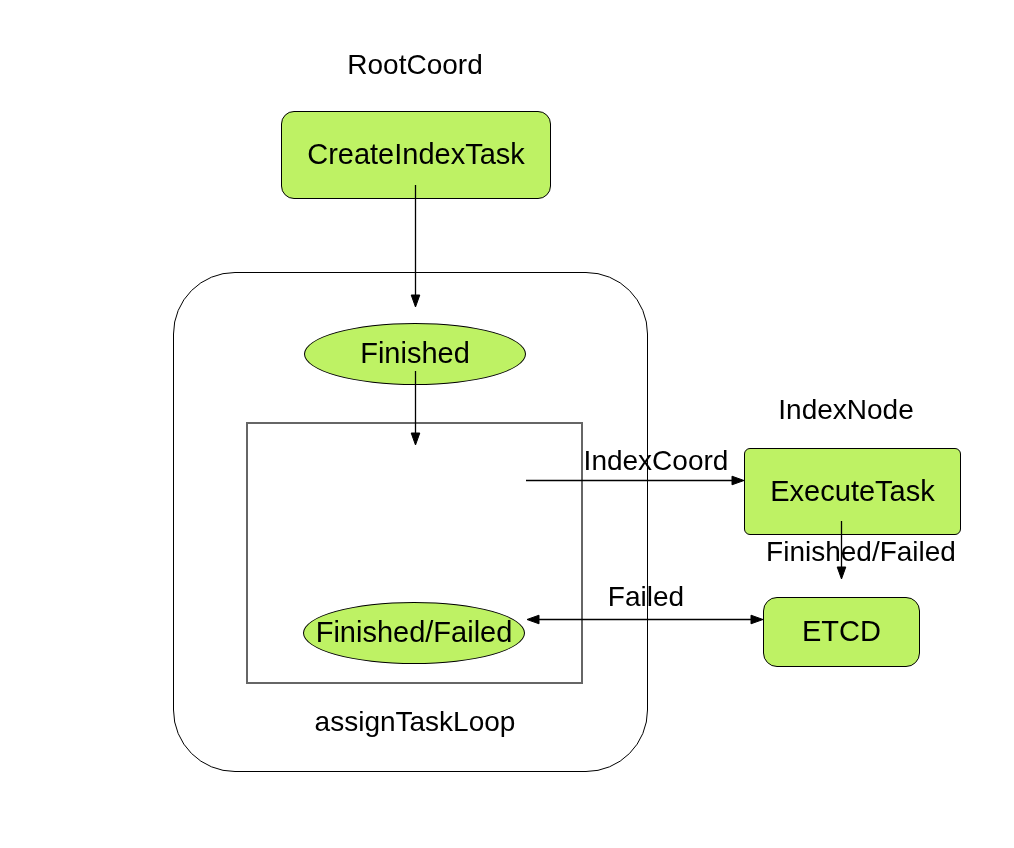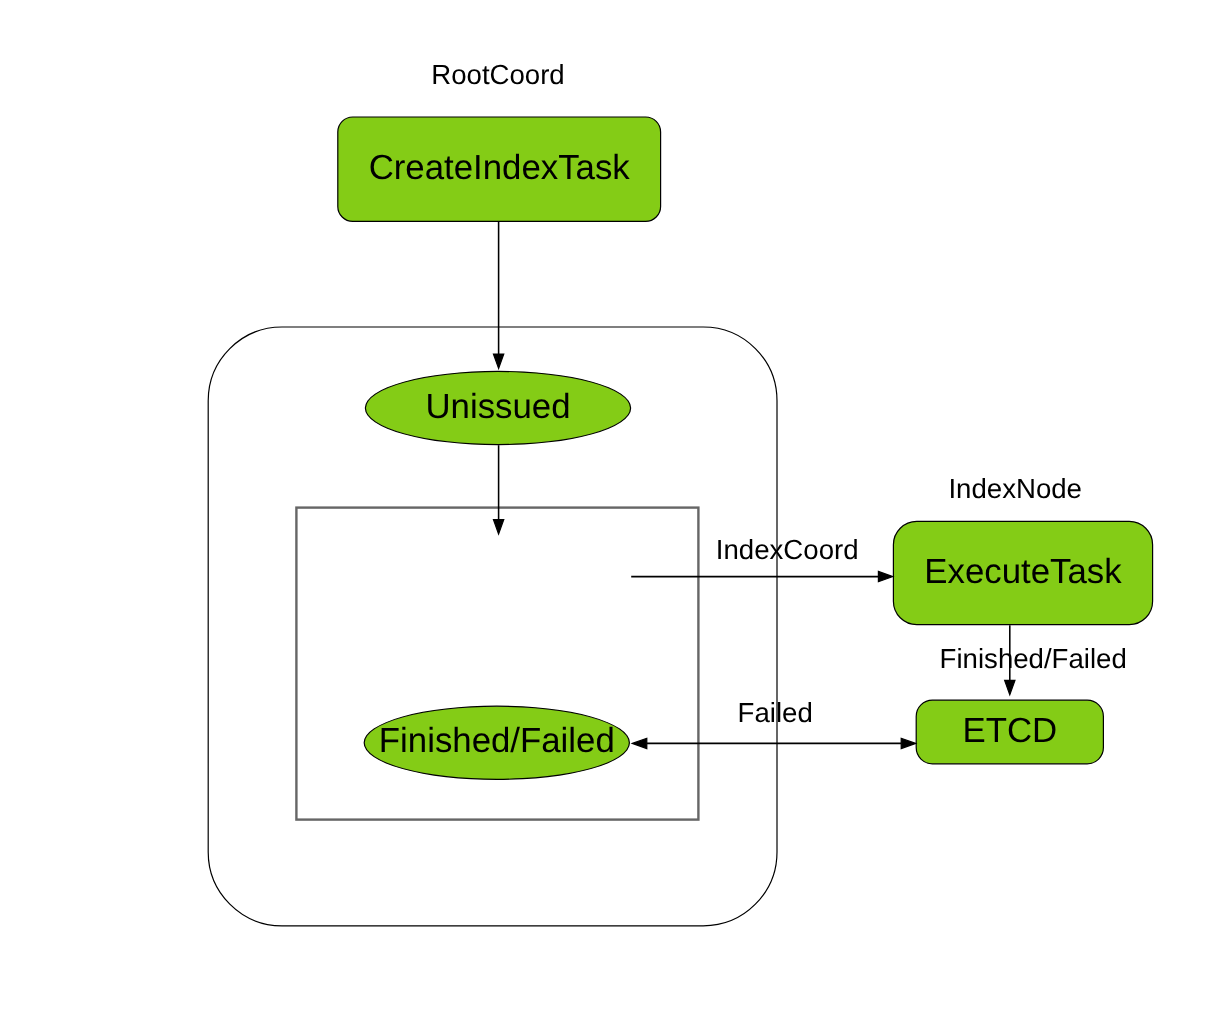--- a/index.html
+++ b/index.html
@@ -16,25 +16,26 @@
     color: #000000;
     overflow: hidden;
   }
   .node {
     position: absolute;
     box-sizing: border-box;
     display: flex;
     align-items: center;
     justify-content: center;
     text-align: center;
-    background: #84cc16;
+    background: #bef264;
     border: 1px solid #000000;
     font-size: 29px;
     line-height: 1.1;
     white-space: nowrap;
+    margin-top: 14px;
   }
   .rounded-box {
     border-radius: 13px;
   }
   .ellipse {
     border-radius: 50%;
   }
   .container-rounded {
     position: absolute;
     box-sizing: border-box;
@@ -43,21 +44,21 @@
     background: transparent;
   }
   .inner-rect {
     position: absolute;
     box-sizing: border-box;
     border: 2px solid #666666;
     background: transparent;
   }
   .lbl {
     position: absolute;
-    font-size: 23px;
+    font-size: 28px;
     line-height: 1.1;
     text-align: center;
     white-space: nowrap;
   }
   #edges {
     position: absolute;
     left: 0;
     top: 0;
     pointer-events: none;
   }
@@ -79,31 +80,32 @@
 
   <div class="lbl" style="left:265px; top:50px; width:300px;">RootCoord</div>
 
   <div class="node rounded-box" style="left:281px; top:97px; width:270px; height:88px;">CreateIndexTask</div>
 
   <div class="container-rounded" style="left:173px; top:272px; width:475px; height:500px;"></div>
 
 
   <div class="inner-rect" style="left:246px; top:422px; width:337px; height:262px;"></div>
 
+  <div class="lbl" style="left:265px; top:707px; width:300px;">assignTaskLoop</div>
 
-  <div class="node ellipse" style="left:304px; top:309px; width:222px; height:62px;">Unissued</div>
+  <div class="node ellipse" style="left:304px; top:309px; width:222px; height:62px;">Finished</div>
 
 
   <div class="node ellipse" style="left:303px; top:588px; width:222px; height:62px;">Finished/Failed</div>
 
   <div class="lbl" style="left:696px; top:395px; width:300px;">IndexNode</div>
 
-  <div class="node rounded-box" style="left:744px; top:434px; width:217px; height:87px; border-radius:20px;">ExecuteTask</div>
+  <div class="node rounded-box" style="left:744px; top:434px; width:217px; height:87px; border-radius:6px;">ExecuteTask</div>
 
-  <div class="node rounded-box" style="left:763px; top:583px; width:157px; height:54px; border-radius:14px;">ETCD</div>
+  <div class="node rounded-box" style="left:763px; top:583px; width:157px; height:70px; border-radius:14px;">ETCD</div>
 
   <svg id="edges" width="1014" height="848" viewBox="0 0 1014 848">
     <g>
       <path d="M415.5 185 L415.5 295"></path>
       <polygon points="415.5,307 411.2,295 419.8,295"></polygon>
     </g>
     <g>
       <path d="M415.5 371 L415.5 433"></path>
       <polygon points="415.5,445 411.2,433 419.8,433"></polygon>
     </g>

